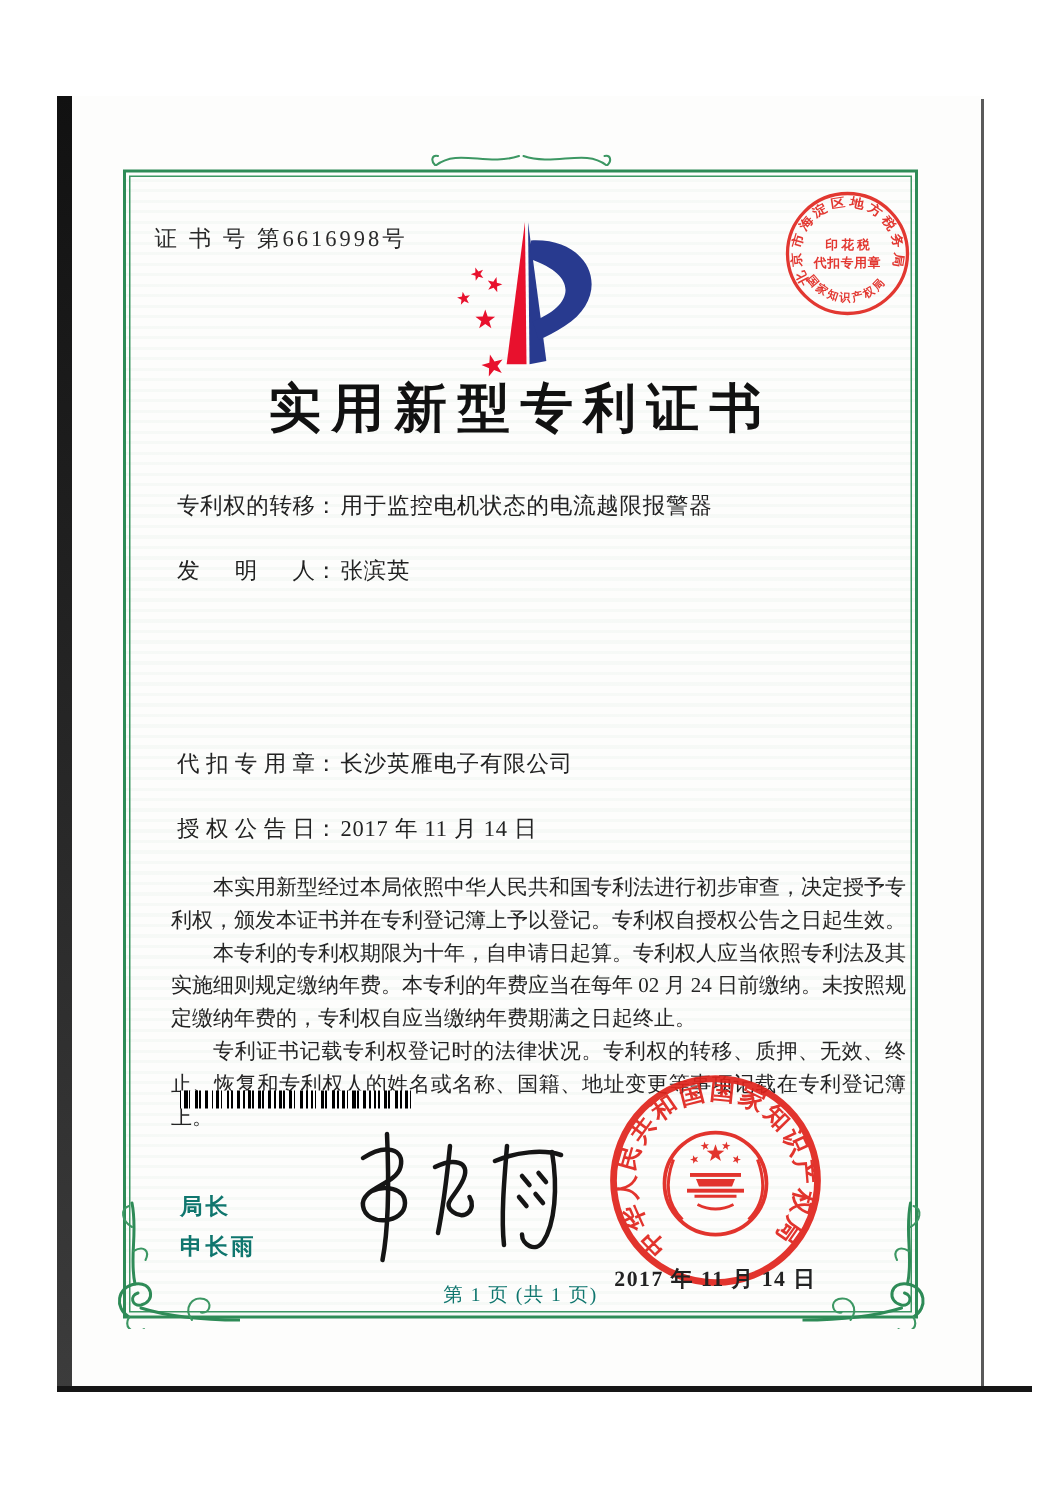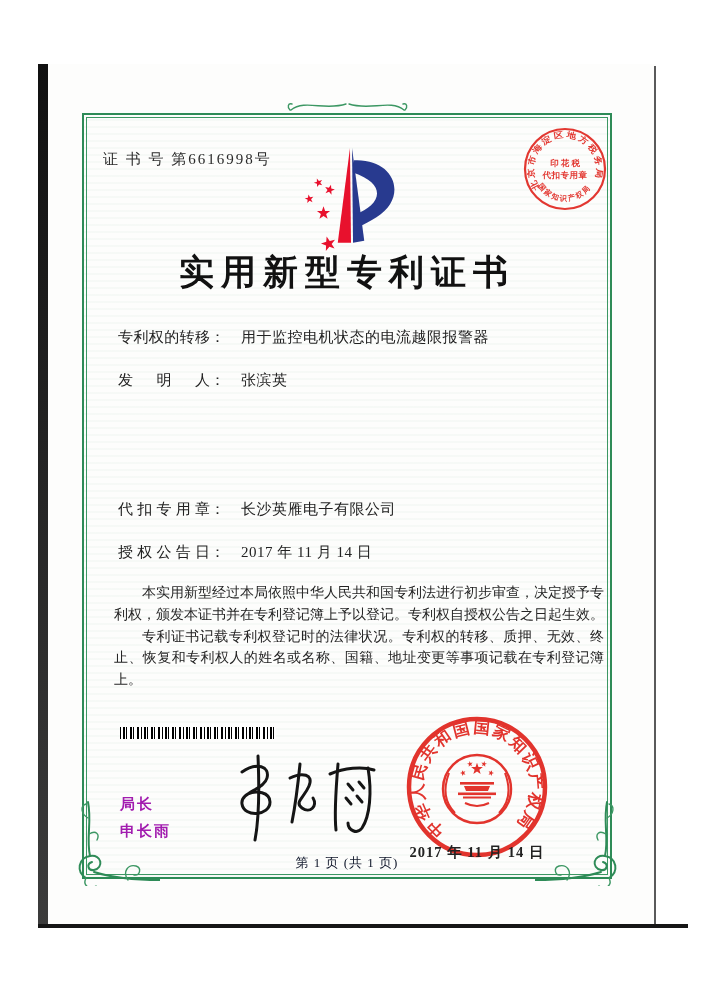--- a/index.html
+++ b/index.html
@@ -24,36 +24,36 @@
   }
   .frame-inner{position:absolute;left:2px;top:2px;right:2px;bottom:2px;border:1px solid #3c9763;}
   .flourish{stroke:#2e8b57;fill:none;stroke-width:2;stroke-linecap:round;}
   .flourish-thin{stroke:#3c9763;fill:none;stroke-width:1.4;stroke-linecap:round;}
   
   .cert-no{left:103px;top:150px;font-size:15px;letter-spacing:2px;color:#2a2a2a;}
   .title{left:82px;top:249px;width:530px;text-align:center;font-size:35px;font-weight:700;letter-spacing:7px;color:#111;}
   .field{left:118px;width:480px;height:22px;font-size:15px;color:#222;white-space:nowrap;}
   .flabel{display:inline-block;width:92px;text-align:justify;text-align-last:justify;}
   .fcolon{display:inline-block;margin-right:2px;}
-  .fvalue{letter-spacing:0.5px;margin-left:14px;}
+  .fvalue{letter-spacing:0.5px;}
   .paras{left:114px;top:582px;width:490px;font-size:14px;line-height:21.8px;text-align:justify;color:#242424;}
   .paras p{margin:0;text-indent:2em;}
   .barcode{left:120px;top:727px;width:156px;height:12px;
     background:repeating-linear-gradient(90deg,#000 0 1px,#fff 1px 3px,#000 3px 5px,#fff 5px 6px,#000 6px 7px,#fff 7px 10px,#000 10px 12px,#fff 12px 13px,#000 13px 14px,#fff 14px 17px,#000 17px 19px,#fff 19px 21px);}
-  .director{left:120px;font-size:15px;font-weight:600;font-family:"Liberation Sans","DejaVu Sans",sans-serif;color:#a21caf;letter-spacing:2px;}
+  .director{left:120px;font-size:15px;font-weight:600;font-family:"Liberation Sans","DejaVu Sans",sans-serif;color:#0f766e;letter-spacing:2px;}
   .signature-svg{left:212px;top:744px;}
   .sig{stroke:#151515;stroke-width:3;fill:none;stroke-linecap:round;stroke-linejoin:round;}
   .seal-svg{left:402px;top:712px;opacity:0.92;}
   .seal-red{fill:#e0231c;}
   .seal-stroke{stroke:#e0231c;fill:none;}
   .seal-ring-text{fill:#e0231c;font-family:"Liberation Serif","DejaVu Serif",serif;font-weight:700;font-size:16px;letter-spacing:2px;}
   .seal-date{left:402px;top:843px;width:150px;text-align:center;font-size:14.5px;font-weight:700;color:#222;letter-spacing:1px;}
   .stamp-svg{left:522px;top:126px;opacity:0.9;}
   .stamp-text{fill:#e0231c;font-family:"Liberation Serif","DejaVu Serif",serif;font-weight:700;}
-  .footer{left:82px;top:854px;width:530px;text-align:center;font-size:13px;letter-spacing:1px;color:#0f172a;}
+  .footer{left:82px;top:854px;width:530px;text-align:center;font-size:13px;letter-spacing:1px;color:#0f766e;}
 </style>
 </head>
 <body>
 
 <div class="stage">
 
   <svg width="0" height="0" style="position:absolute" aria-hidden="true">
     <defs>
       <path id="star5" d="M0,-10 L2.35,-3.24 L9.51,-3.09 L3.8,1.24 L5.88,8.09 L0,4 L-5.88,8.09 L-3.8,1.24 L-9.51,-3.09 L-2.35,-3.24 Z"></path>
     </defs>
@@ -116,20 +116,21 @@
   </div>
   <div class="abs field" style="top:500px">
     <span class="flabel">代扣专用章</span><span class="fcolon">：</span><span class="fvalue">长沙英雁电子有限公司</span>
   </div>
   <div class="abs field" style="top:543px">
     <span class="flabel">授权公告日</span><span class="fcolon">：</span><span class="fvalue">2017 年 11 月 14 日</span>
   </div>
 
   <div class="abs paras">
     <p>本实用新型经过本局依照中华人民共和国专利法进行初步审查，决定授予专利权，颁发本证书并在专利登记簿上予以登记。专利权自授权公告之日起生效。</p>
+    <p>本专利的专利权期限为十年，自申请日起算。专利权人应当依照专利法及其实施细则规定缴纳年费。本专利的年费应当在每年 02 月 24 日前缴纳。未按照规定缴纳年费的，专利权自应当缴纳年费期满之日起终止。</p>
     <p>专利证书记载专利权登记时的法律状况。专利权的转移、质押、无效、终止、恢复和专利权人的姓名或名称、国籍、地址变更等事项记载在专利登记簿上。</p>
   </div>
 
   <div class="abs barcode"></div>
 
   <div class="abs director" style="top:795px">局长</div>
   <div class="abs director" style="top:822px">申长雨</div>
 
   <svg class="abs signature-svg" width="170" height="100" viewBox="0 0 170 100">
     <path class="sig" d="M30,28 C45,18 58,22 55,34 C52,46 28,48 30,60 C32,74 58,72 58,58 C58,48 44,46 36,50"></path>

